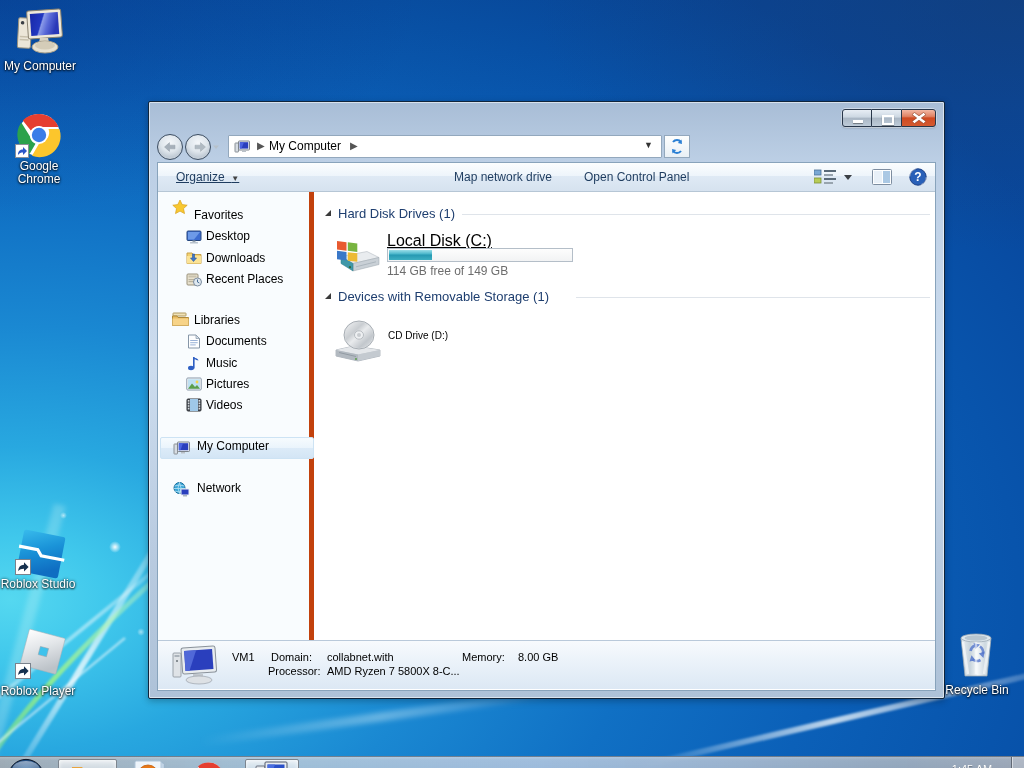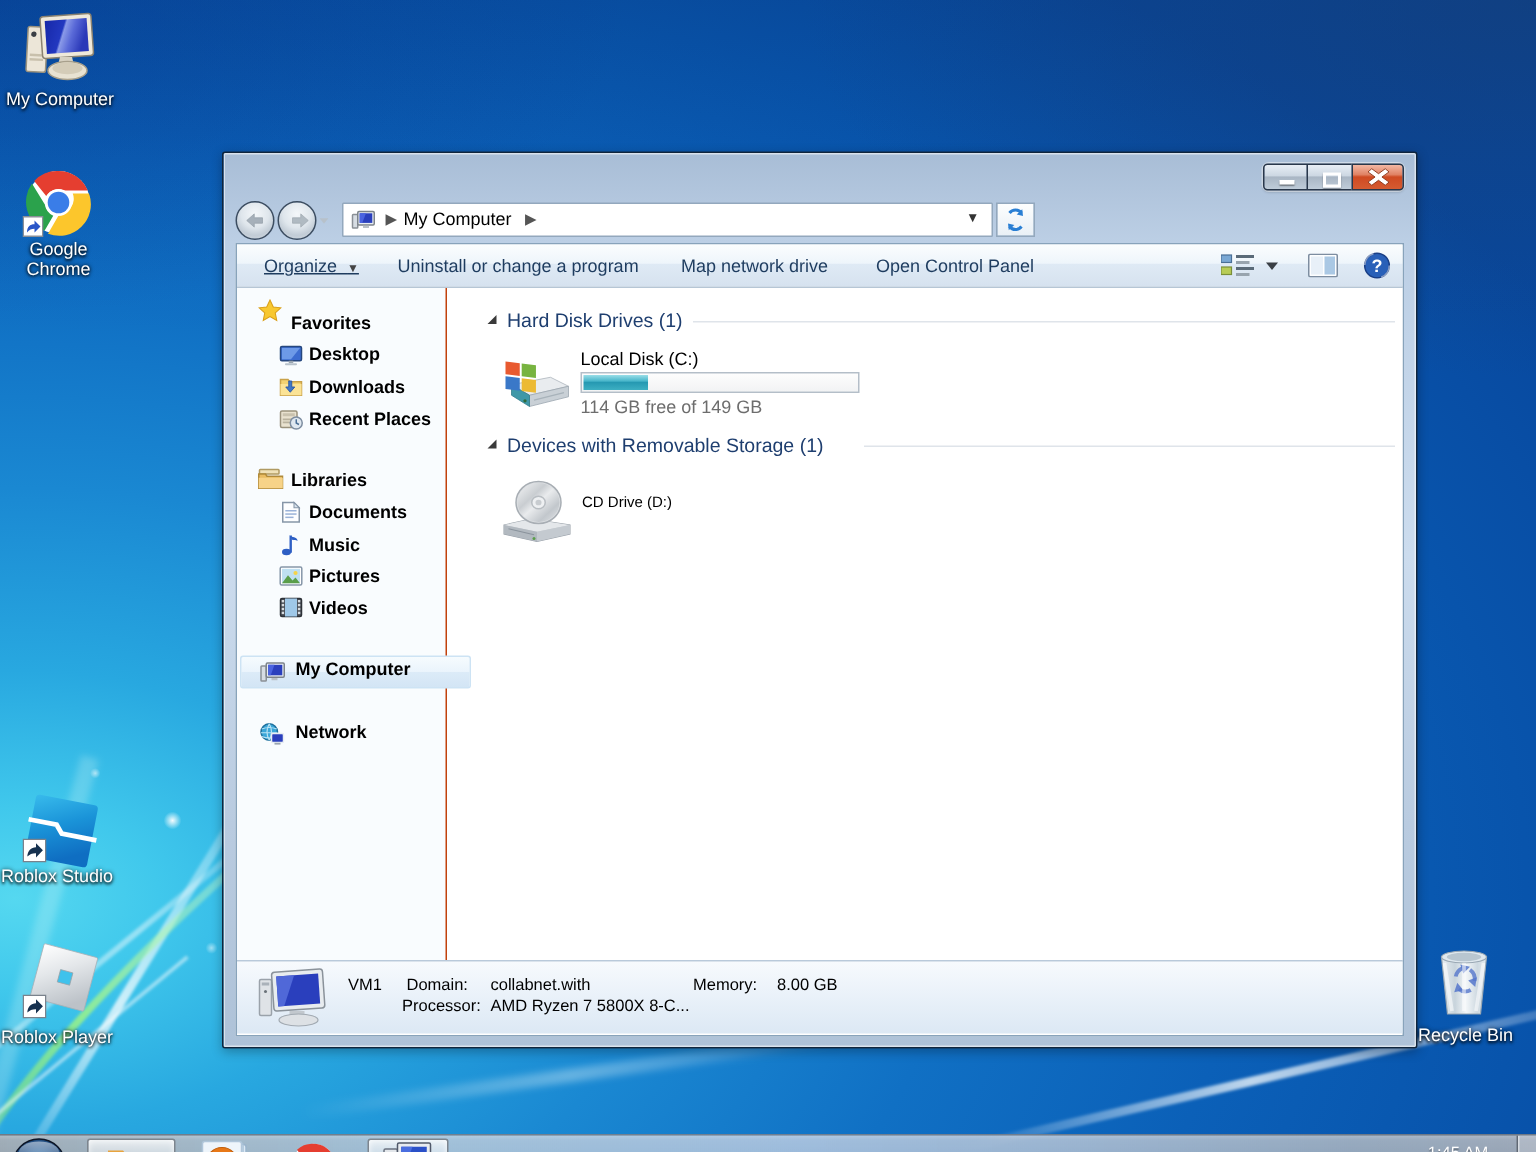--- a/index.html
+++ b/index.html
@@ -28,21 +28,21 @@
 .navcirc{position:absolute;width:26px;height:26px;border-radius:50%;border:1px solid #3c4d61;
  background:radial-gradient(circle at 50% 32%,#f4f7fa 0%,#dfe6ec 45%,#c2ccd6 70%,#d3dbe3 100%);box-sizing:border-box;}
 #addrbar{position:absolute;left:79px;top:3px;width:434px;height:23px;background:#fff;border:1px solid #93a8bd;box-sizing:border-box;border-radius:1px;}
 #refresh{position:absolute;left:515px;top:3px;width:26px;height:23px;background:linear-gradient(180deg,#fdfefe,#e9f0f6);border:1px solid #93a8bd;box-sizing:border-box;}
 #search{position:absolute;left:544px;top:3px;width:243px;height:23px;background:#fff;border:1px solid #93a8bd;box-sizing:border-box;border-radius:1px;}
 
 #toolbar{position:absolute;left:0;top:0;width:777px;height:28px;background:linear-gradient(180deg,#fbfdfe 0%,#eef5fb 45%,#dfeaf5 46%,#d6e2ef 100%);border-bottom:1px solid #b6c6d5;}
 .tbitem{position:absolute;top:0;height:28px;line-height:28px;color:#1e3c5f;font-size:12px;}
 
 #main{position:absolute;left:0;top:29px;width:777px;height:448px;}
-#nav{position:absolute;left:0;top:0;width:140px;height:448px;background:#f9fcfe;border-right:1px solid #c2410c;box-sizing:border-box;font-weight:bold;}
+#nav{position:absolute;left:0;top:0;width:156px;height:448px;background:#f9fcfe;border-right:5px solid #c2410c;box-sizing:border-box;}
 .nitem{position:absolute;font-size:12px;color:#000;white-space:nowrap;}
 #content{position:absolute;left:156px;top:0;width:621px;height:448px;background:#fff;}
 .ghead{position:absolute;font-size:13px;color:#1e3e6f;white-space:nowrap;}
 .grule{position:absolute;height:1px;background:#dfe4ea;}
 #details{position:absolute;left:0;top:477px;width:777px;height:48px;background:linear-gradient(180deg,#f7fafd 0%,#e9f1f9 50%,#dce8f4 100%);border-top:1px solid #b9c9da;}
 .dt{position:absolute;font-size:11px;white-space:nowrap;}
 
 #taskbar{position:absolute;left:0;top:728px;width:1024px;height:40px;
  background:linear-gradient(180deg, rgba(245,248,252,.34) 0%, rgba(228,233,240,.22) 8%, rgba(222,226,232,.12) 45%, rgba(200,206,214,.16) 70%, rgba(170,178,188,.30) 100%),
  linear-gradient(90deg, rgba(150,156,164,.92) 0%, rgba(160,169,180,.88) 10%, rgba(166,189,210,.84) 28%, rgba(166,190,219,.84) 52%, rgba(157,178,202,.86) 70%, rgba(147,162,178,.88) 88%, rgba(150,158,170,.92) 100%);
@@ -155,21 +155,20 @@
         <path d="M8 6 A5 5 0 0 1 16 6" fill="none" stroke="#2a7fd4" stroke-width="2"></path>
         <path d="M16.5 3.5 L17 8 L12.8 7 Z" fill="#2a7fd4"></path>
         <path d="M16 15 A5 5 0 0 1 8 15" fill="none" stroke="#2a7fd4" stroke-width="2"></path>
         <path d="M7.5 17.5 L7 13 L11.2 14 Z" fill="#2a7fd4"></path>
       </svg>
     </div>
   </div>
   <div id="inner">
     <div id="toolbar">
       <div class="tbitem" style="left:18px;text-decoration:underline;">Organize&nbsp;&nbsp;<span style="font-size:8px;color:#444;">▼</span></div>
-      <div class="tbitem" style="left:107px;">Uninstall or change a program</div>
       <div class="tbitem" style="left:296px;">Map network drive</div>
       <div class="tbitem" style="left:426px;">Open Control Panel</div>
       <svg width="40" height="16" style="position:absolute;left:656px;top:6px;" viewBox="0 0 40 16">
         <rect x="0" y="1" width="7" height="5" fill="#7aa8d4" stroke="#4a6f96" stroke-width=".8"></rect>
         <rect x="0" y="9" width="7" height="5" fill="#b8cc56" stroke="#7a8f3a" stroke-width=".8"></rect>
         <rect x="10" y="1" width="12" height="2" fill="#5a6a78"></rect>
         <rect x="10" y="5" width="9" height="2" fill="#98a4ae"></rect>
         <rect x="10" y="9" width="12" height="2" fill="#5a6a78"></rect>
         <rect x="10" y="13" width="9" height="2" fill="#98a4ae"></rect>
         <path d="M30 6 L38 6 L34 11 Z" fill="#3a3f45"></path>
@@ -269,21 +268,21 @@
           <rect x="10" y="13.2" width="4" height="1.2" fill="#9aa5b0"></rect>
         </svg>
         <div class="nitem" style="left:39px;top:289px;">Network</div>
       </div>
       <div id="content">
         <svg width="8" height="8" style="position:absolute;left:10px;top:17px;" viewBox="0 0 8 8">
             <path d="M7 1 L7 7 L1 7 Z" fill="#3a3a3a"></path>
           </svg>
         <div class="ghead" style="left:24px;top:14px;">Hard Disk Drives (1)</div>
         <div class="grule" style="left:148px;top:22px;width:468px;"></div>
-        <div style="position:absolute;left:73px;top:40px;font-size:12px;color:#000;">Local Disk (C:)</div>
+        <div style="position:absolute;left:73px;top:40px;font-size:16px;color:#000;text-decoration:underline;">Local Disk (C:)</div>
         <div style="position:absolute;left:73px;top:56px;width:186px;height:14px;border:1px solid #b4bec8;box-sizing:border-box;background:linear-gradient(180deg,#fdfdfd,#f2f3f4);">
           <div style="position:absolute;left:1px;top:1px;width:43px;height:10px;background:linear-gradient(180deg,#9adee8 0%,#49b6ca 40%,#2699b2 50%,#3dafc2 100%);"></div>
         </div>
         <div style="position:absolute;left:73px;top:72px;font-size:12px;color:#6d6d6d;">114 GB free of 149 GB</div>
         <svg width="46" height="34" style="position:absolute;left:20px;top:47px;" viewBox="0 0 46 34">
           <path d="M7 17.5 L33 12.5 L45 18.5 L19 24.5 Z" fill="#e9ecef" stroke="#a8b0b8" stroke-width=".5"></path>
           <path d="M19 24.5 L45 18.5 L45 25.5 L19 32 Z" fill="#c9d0d6" stroke="#9aa4ad" stroke-width=".5"></path>
           <path d="M7 17.5 L7 24.5 L19 32 L19 24.5 Z" fill="#3f98a8" stroke="#2d7a88" stroke-width=".5"></path>
           <line x1="22" y1="27.8" x2="42" y2="22.8" stroke="#a8b2ba" stroke-width=".9"></line>
           <circle cx="16" cy="28.2" r="1.1" fill="#2d6a3a"></circle>

